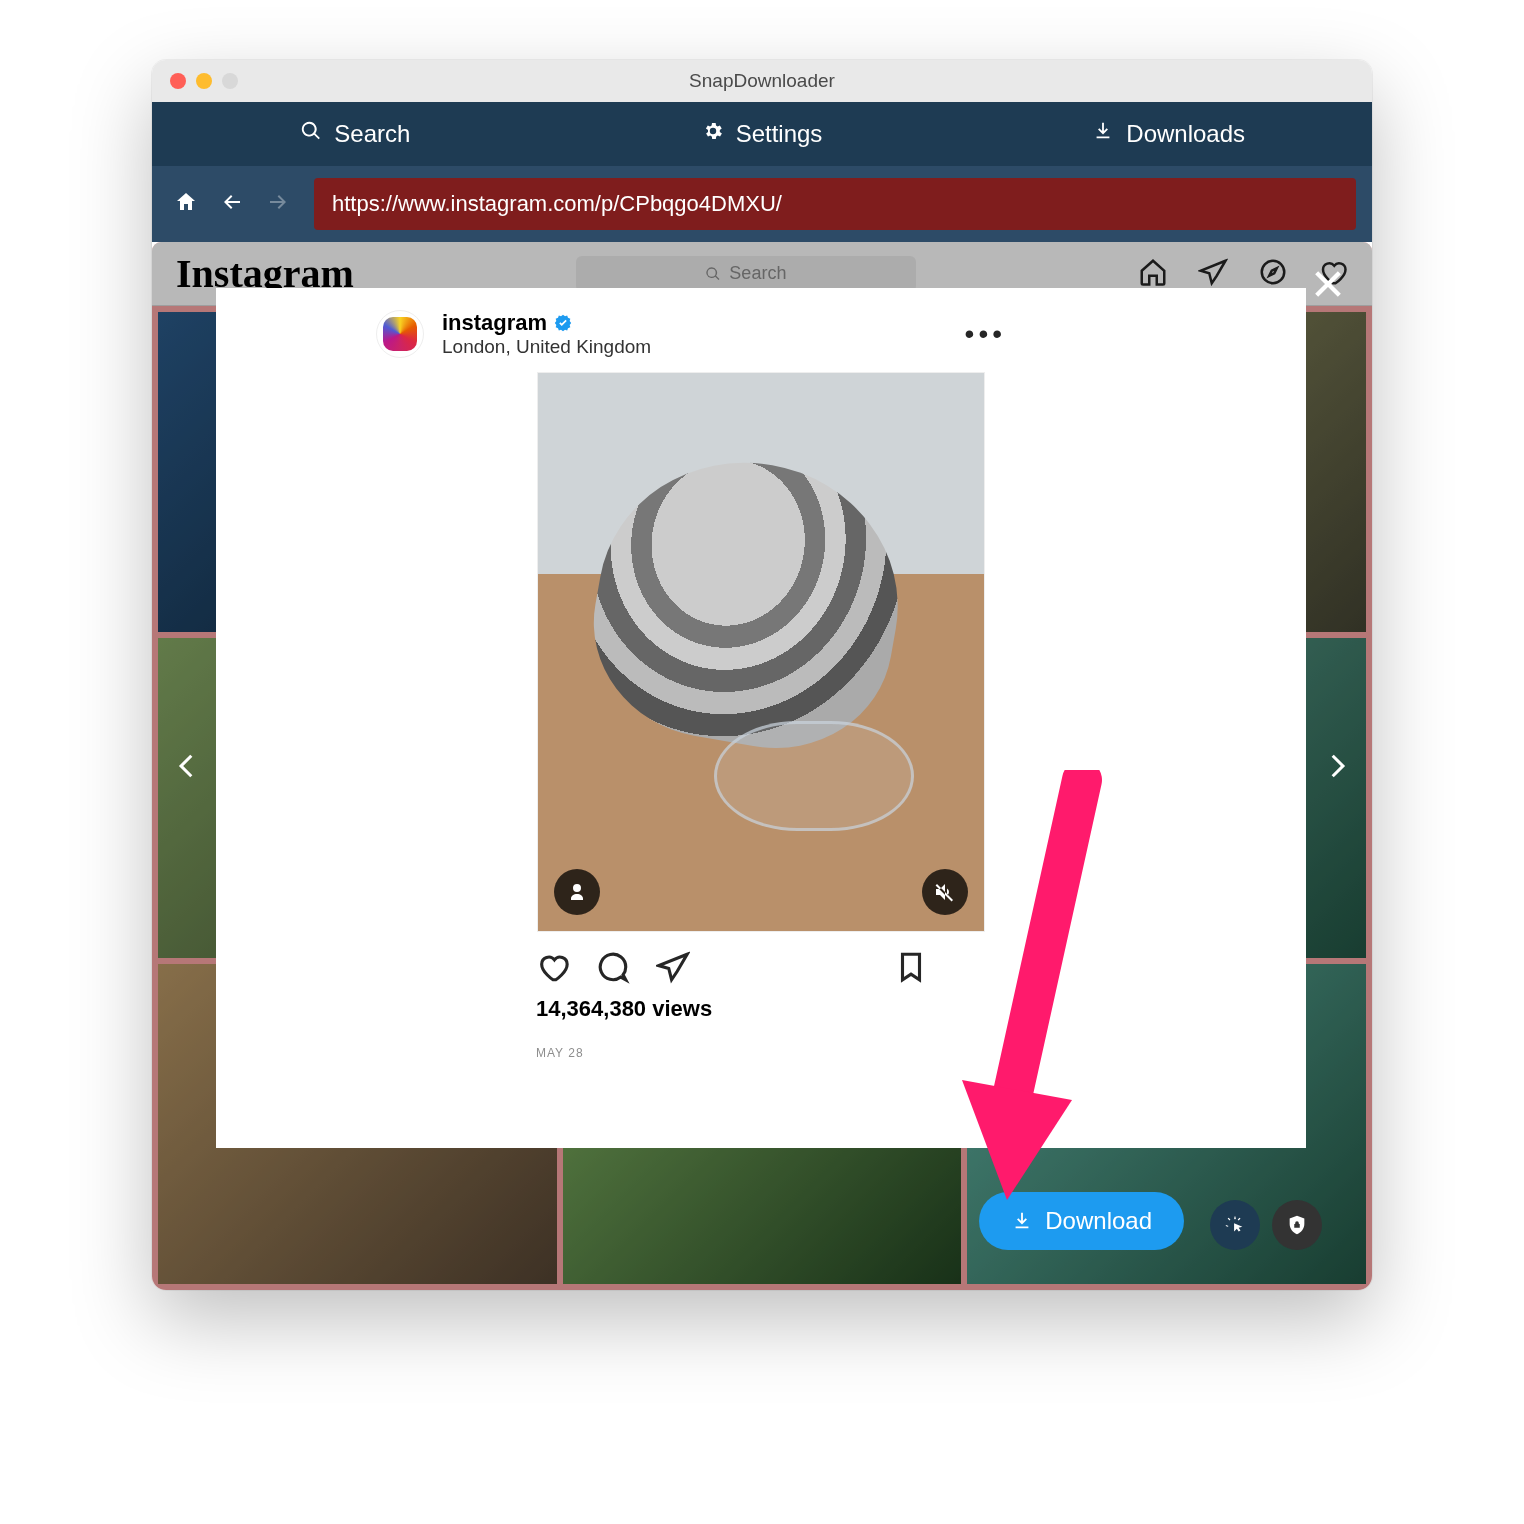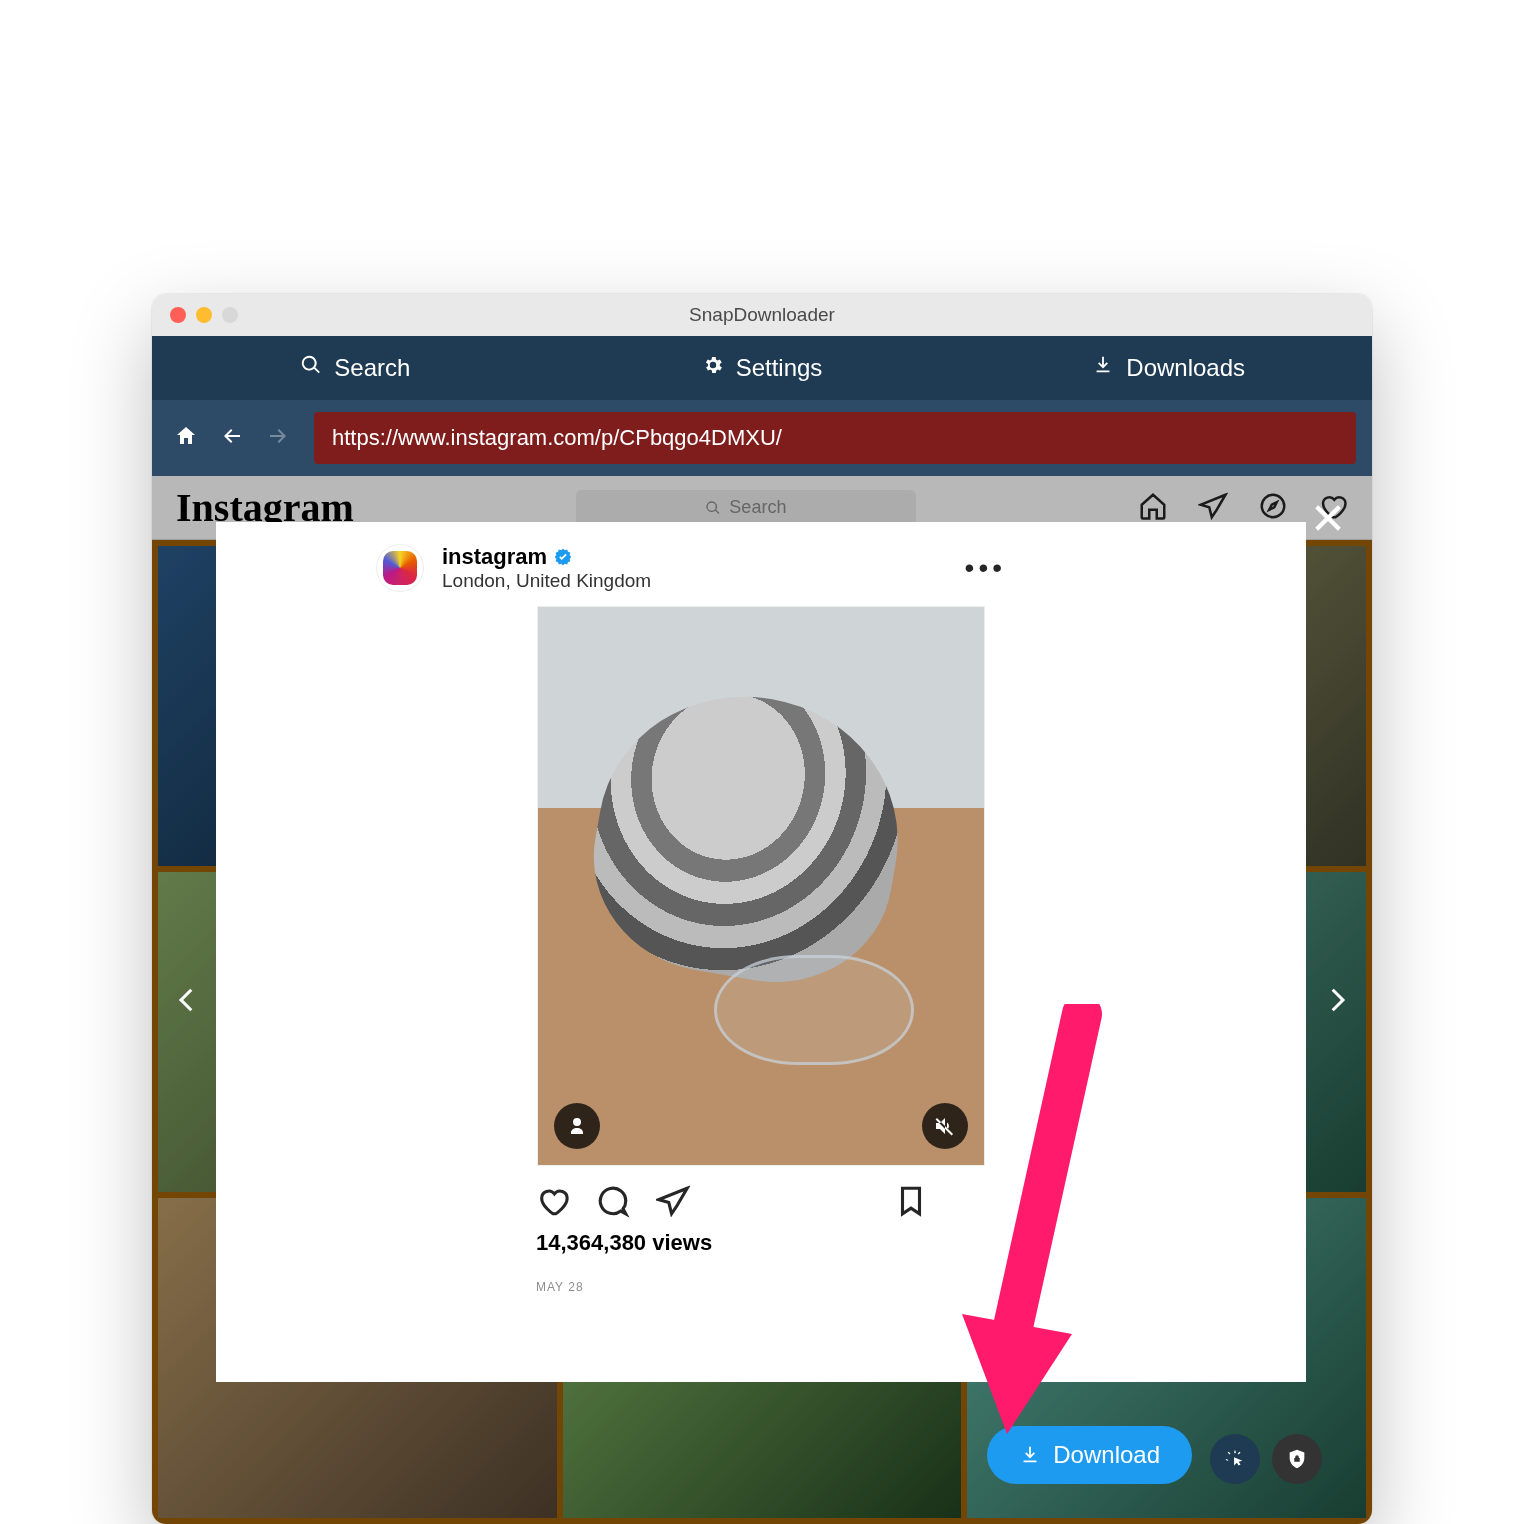--- a/index.html
+++ b/index.html
@@ -1,33 +1,33 @@
 <!DOCTYPE html>
 <html><head>
 <meta charset="utf-8">
 <style>
   * { box-sizing: border-box; margin: 0; padding: 0; font-family: -apple-system, BlinkMacSystemFont, "Segoe UI", Helvetica, Arial, sans-serif; }
   body { background:#fff; width:1524px; height:1524px; position:relative; }
-  .canvas { width:1524px; height:1524px; display:flex; align-items:flex-end; justify-content:center; padding-top:60px;}
+  .canvas { width:1524px; height:1524px; display:flex; align-items:flex-start; justify-content:center; padding-top:60px;}
   .window { width:1220px; height:1230px; background:#fff; border-radius:14px; box-shadow:0 30px 80px rgba(0,0,0,.25),0 0 0 1px rgba(0,0,0,.05); overflow:hidden; position:relative; }
   .titlebar { height:42px; background:#e9e9e9; display:flex; align-items:center; position:relative; }
   .traffic { display:flex; gap:10px; padding-left:18px;}
   .dot { width:16px; height:16px; border-radius:50%; }
   .dot.r{background:#ff5f57;} .dot.y{background:#febc2e;} .dot.g{background:#d8d8d8;}
   .title-text { position:absolute; left:0; right:0; text-align:center; font-size:19px; color:#4a4a4a; pointer-events:none;}
   .tabs { height:64px; background:#1e3b53; display:flex; }
   .tab { flex:1; display:flex; align-items:center; justify-content:center; gap:12px; color:#fff; font-size:24px; cursor:pointer;}
   .tab.active{ background:#385d7e; }
   .tab svg{ width:22px; height:22px; fill:#fff; }
   .nav { height:76px; background:#2d4b67; display:flex; align-items:center; padding:0 16px; gap:14px;}
   .nav-icons { display:flex; align-items:center; gap:22px; padding:0 10px 0 6px;}
   .nav-icons svg{ width:24px; height:24px; fill:#fff; }
   .nav-icons .dim svg{ opacity:.35;}
   .url { flex:1; height:52px; background:#7f1d1d; border-radius:4px; display:flex; align-items:center; padding:0 18px; color:#fff; font-size:22px; }
-  .content { position:relative; height:calc(100% - 42px - 64px - 76px); background:#a16207; overflow:hidden;}
+  .content { position:relative; height:calc(100% - 42px - 64px - 76px); background:#fca5a5; overflow:hidden;border-radius:9px;}
   .dim-overlay{ position:absolute; inset:0; background:rgba(0,0,0,0.28); }
   .ig-topbar{ position:absolute; top:0; left:0; right:0; height:64px; background:#fff; border-bottom:1px solid #dbdbdb; display:flex; align-items:center; padding:0 24px; gap:20px;}
   .ig-logo{ font-family:"Brush Script MT","Segoe Script",cursive; font-size:40px; font-weight:600;}
   .ig-search{ margin-left:auto; margin-right:auto; width:340px; height:36px; background:#efefef; border-radius:6px; display:flex; align-items:center; justify-content:center; gap:8px; color:#8e8e8e; font-size:18px;}
   .ig-icons{ display:flex; gap:30px; align-items:center;}
   .ig-icons svg{ width:30px; height:30px; fill:none; stroke:#262626; stroke-width:2;}
   .grid{ position:absolute; top:64px; left:0; right:0; bottom:0; display:grid; grid-template-columns:repeat(3,1fr); gap:6px; padding:6px; }
   .thumb{ background:linear-gradient(135deg,#7aa06b,#3a5030); position:relative;}
   .thumb:nth-child(1){background:linear-gradient(135deg,#2b5b8a,#0d2336);}
   .thumb:nth-child(2){background:linear-gradient(135deg,#3a7,#174);}
@@ -60,21 +60,21 @@
   .actions{ width:448px; display:flex; align-items:center; gap:26px; padding:18px 0 8px; position:relative; align-self:flex-start; margin-left:320px;}
   .actions svg{ width:34px; height:34px; fill:none; stroke:#262626; stroke-width:2.2;}
   .actions .save{ position:absolute; right:56px;}
   .views{ align-self:flex-start; margin-left:320px; font-size:22px; font-weight:600; padding-bottom:24px;}
   .date{ align-self:flex-start; margin-left:320px; font-size:12px; color:#8e8e8e; letter-spacing:1px;}
 
   .chev{ position:absolute; top:50%; transform:translateY(-50%); width:40px; height:40px; display:flex; align-items:center; justify-content:center; z-index:45; cursor:pointer;}
   .chev svg{ width:34px; height:34px; fill:#fff;}
   .chev.left{ left:14px;} .chev.right{ right:14px;}
 
-  .dlbtn{ position:absolute; bottom:40px; right:180px; height:58px; padding:0 32px; background:#1d9bf0; color:#fff; border-radius:30px; display:flex; align-items:center; gap:12px; font-size:24px; z-index:60; cursor:pointer;}
+  .dlbtn{ position:absolute; bottom:40px; right:188px; height:58px; padding:0 32px; background:#1d9bf0; color:#fff; border-radius:30px; display:flex; align-items:center; gap:12px; font-size:24px; z-index:60; cursor:pointer;}
   .dlbtn svg{ width:22px; height:22px; fill:#fff;}
   .circ{ position:absolute; bottom:40px; width:50px; height:50px; border-radius:50%; display:flex; align-items:center; justify-content:center; z-index:60; cursor:pointer;}
   .circ.a{ right:112px; background:#1e3b53;} .circ.b{ right:50px; background:#333;}
   .circ svg{ width:22px; height:22px; fill:#fff;}
 
   .arrow{ position:absolute; z-index:70; pointer-events:none;}
 </style>
 </head>
 <body>
 

